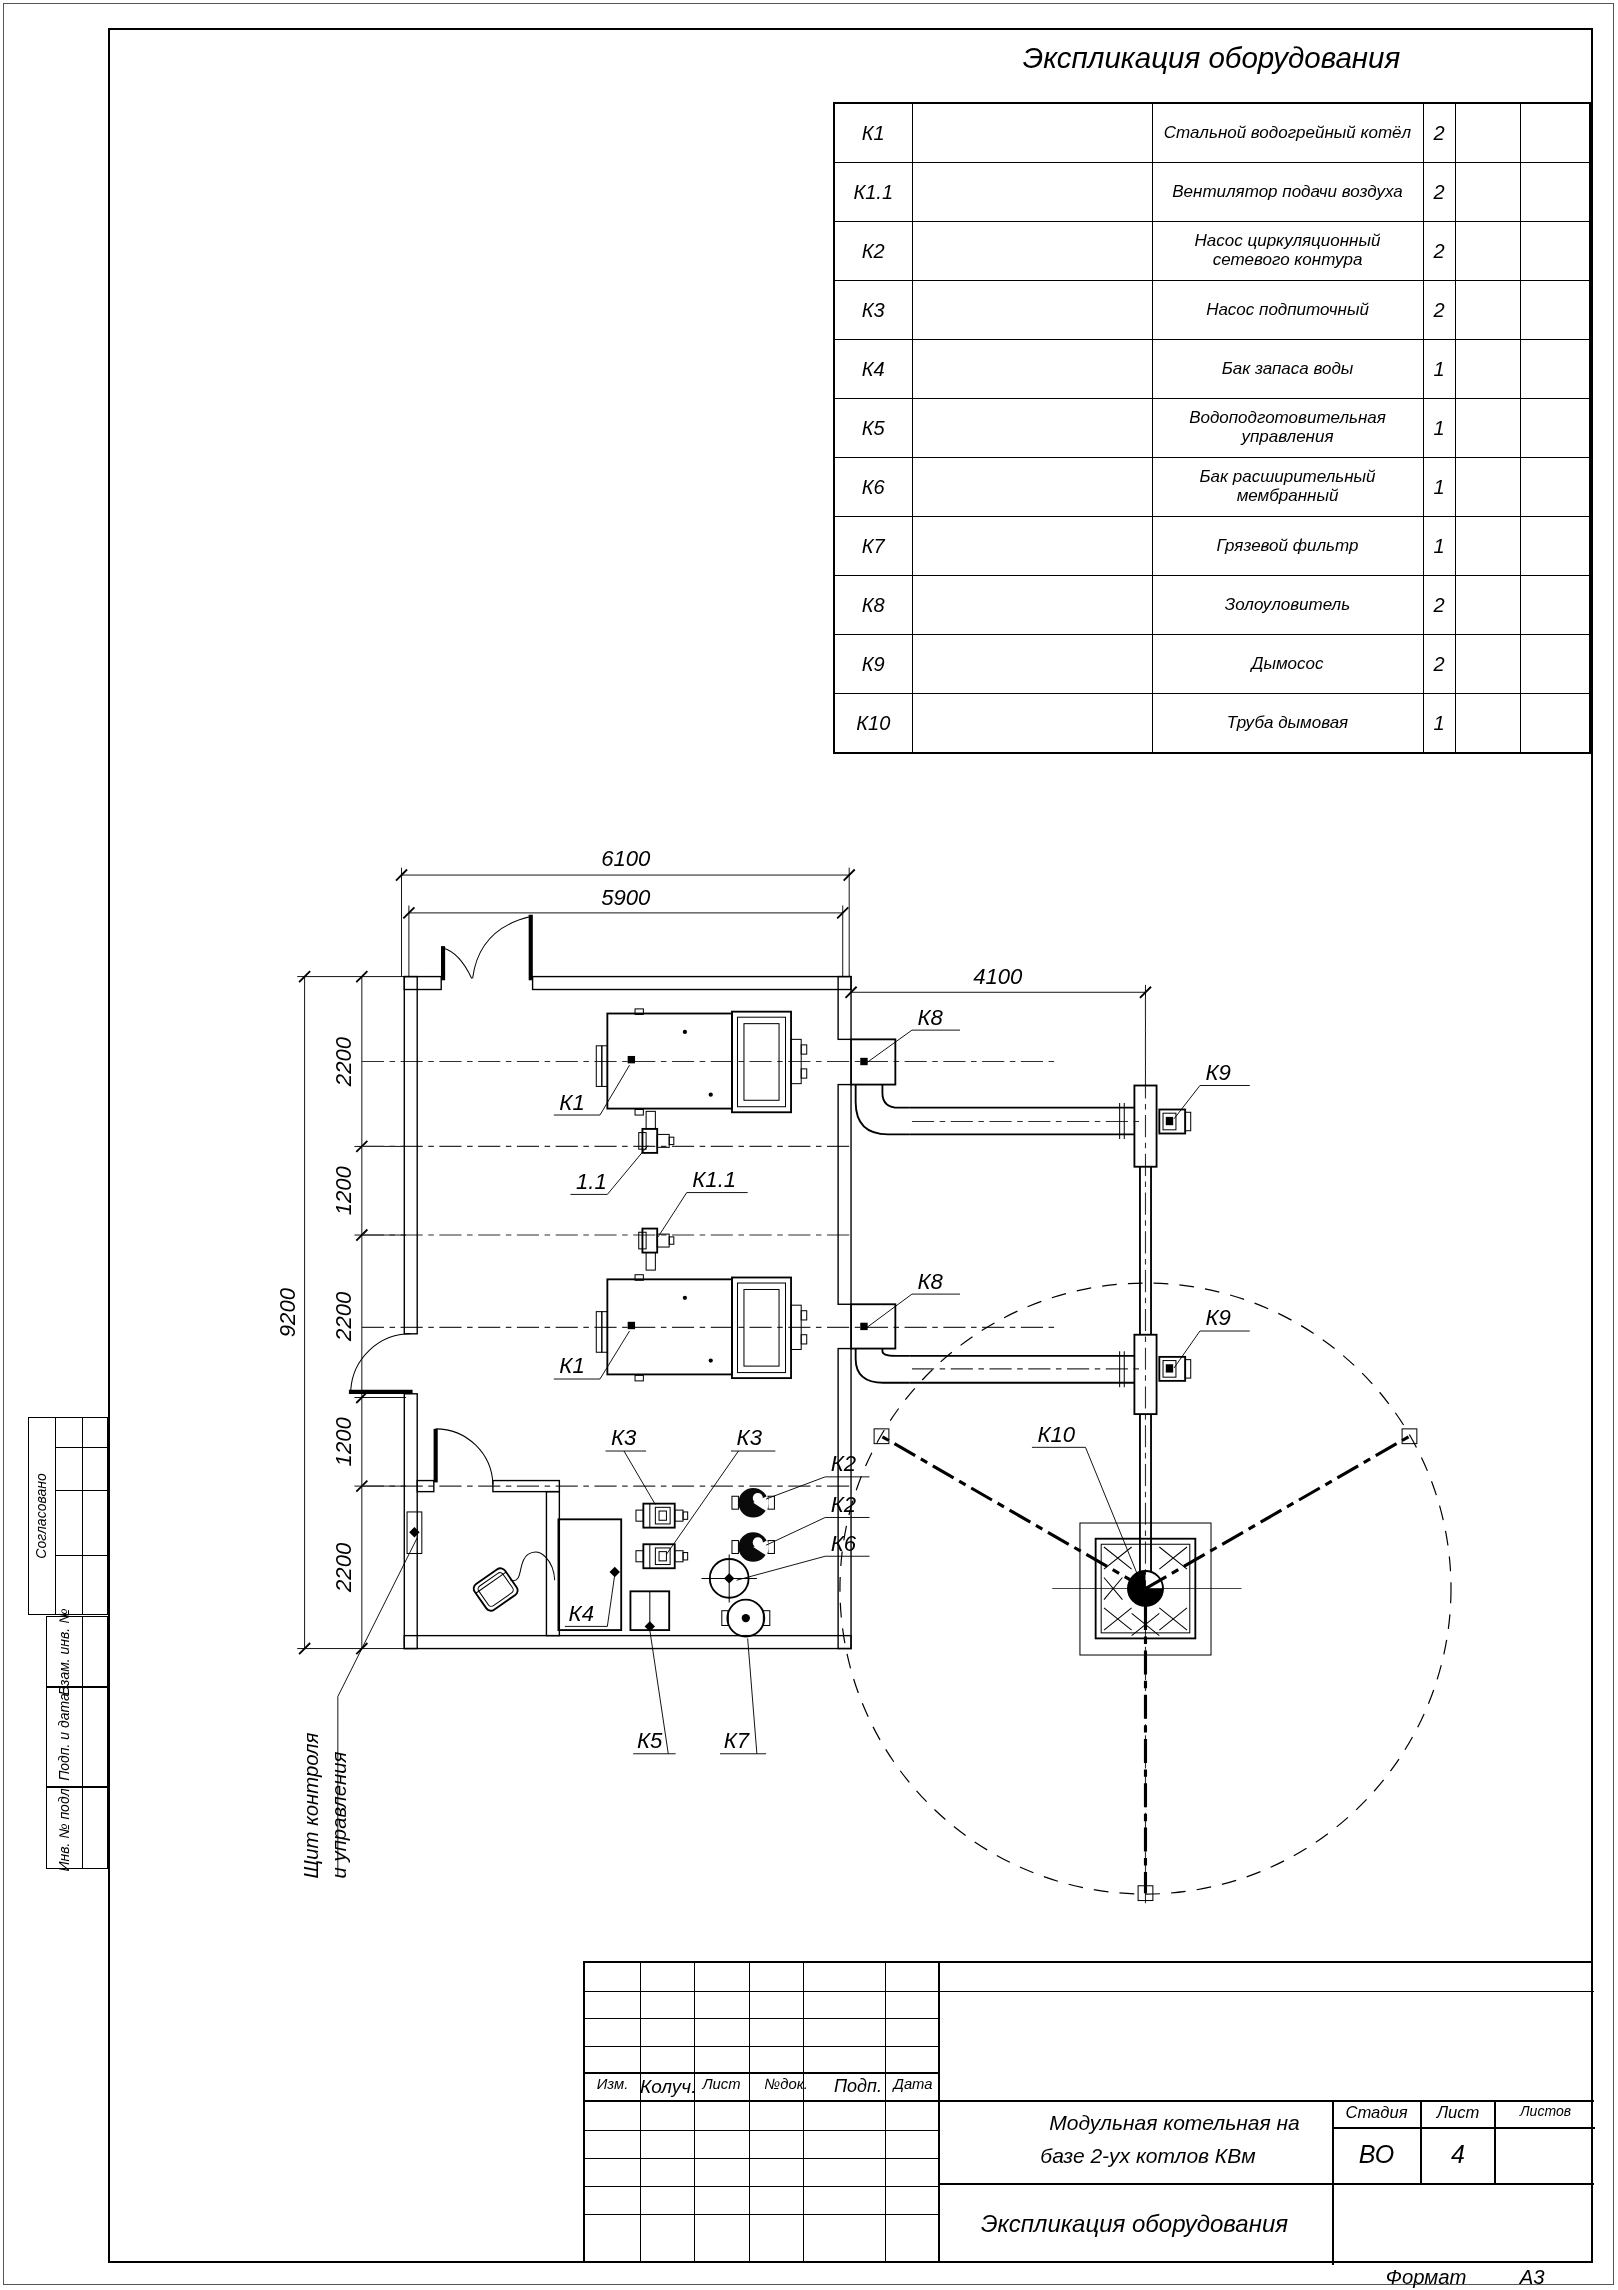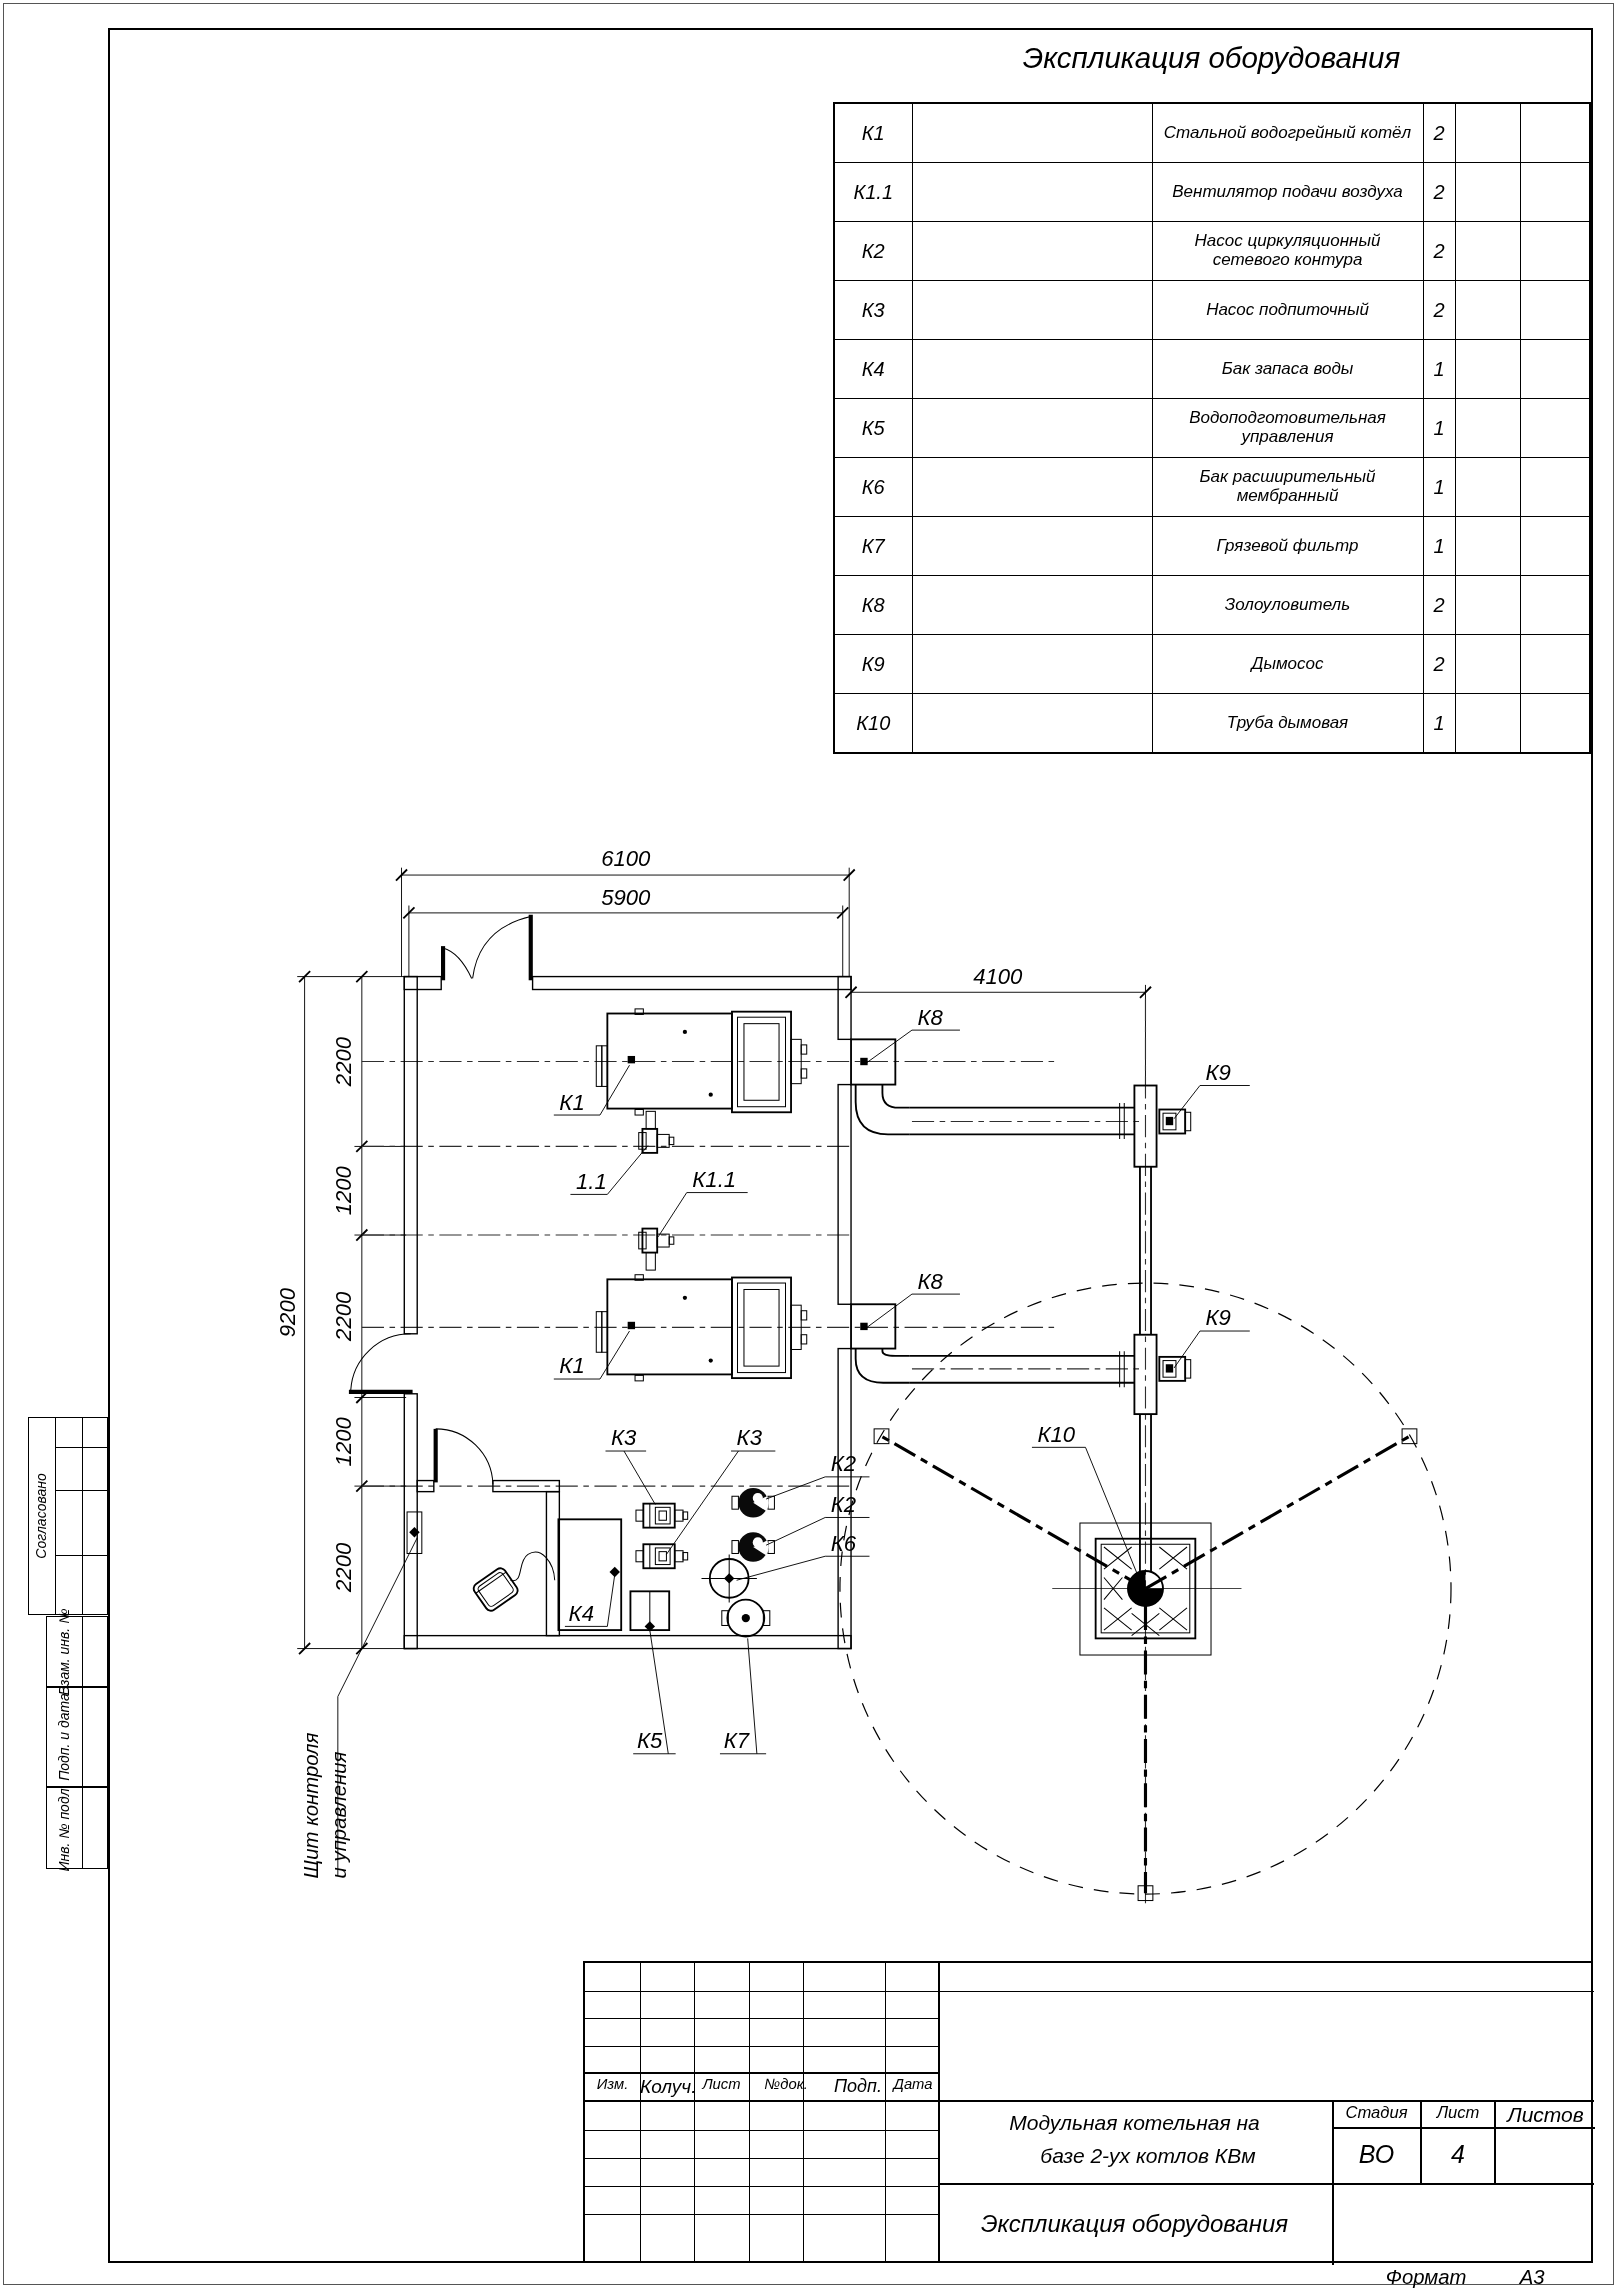--- a/index.html
+++ b/index.html
@@ -497,25 +497,25 @@
     <div class="lbl" style="left:300px;top:113px;width:56px;font-size:14.8px;">Дата</div>
 
     <div class="hl" style="left:353px;top:28px;width:656px;height:1.4px;"></div>
     <div class="hl" style="left:353px;top:137px;width:656px;height:2.3px;"></div>
     <div class="hl" style="left:353px;top:220px;width:656px;height:2.3px;"></div>
     <div class="vl" style="left:747px;top:137px;width:2.3px;height:165px;"></div>
     <div class="vl" style="left:835px;top:137px;width:1.8px;height:83px;"></div>
     <div class="vl" style="left:909px;top:137px;width:1.8px;height:83px;"></div>
     <div class="hl" style="left:747px;top:164px;width:263px;height:1.8px;"></div>
 
-    <div class="lbl" style="left:353px;top:148px;width:393px;font-size:21px;">Модульная котельная на</div>
+    <div class="lbl" style="left:353px;top:148px;width:393px;font-size:21px;padding-left:40px;">Модульная котельная на</div>
     <div class="lbl" style="left:353px;top:181px;width:420px;font-size:21px;">базе 2-ух котлов КВм</div>
     <div class="lbl" style="left:748px;top:140px;width:87px;font-size:16.6px;">Стадия</div>
     <div class="lbl" style="left:837px;top:140px;width:72px;font-size:16.6px;">Лист</div>
-    <div class="lbl" style="left:911px;top:140px;width:99px;font-size:21px;">Листов</div>
+    <div class="lbl" style="left:911px;top:140px;width:99px;font-size:14px;">Листов</div>
     <div class="lbl" style="left:748px;top:177px;width:87px;font-size:25px;">ВО</div>
     <div class="lbl" style="left:837px;top:177px;width:72px;font-size:25px;">4</div>
     <div class="lbl" style="left:911px;top:177px;width:99px;font-size:25px;"></div>
     <div class="lbl" style="left:353px;top:247px;width:393px;font-size:24px;">Экспликация оборудования</div>
   </div>
 
   <div class="stamp" style="left:28px;top:1417px;width:80px;height:198px;">
     <div class="vl" style="position:absolute;left:26px;top:0;width:1.4px;height:100%;background:#000;"></div>
     <div class="vl" style="position:absolute;left:53px;top:0;width:1.4px;height:100%;background:#000;"></div>
     <div class="hl" style="position:absolute;left:26px;top:29px;width:54px;height:1.4px;background:#000;"></div>

